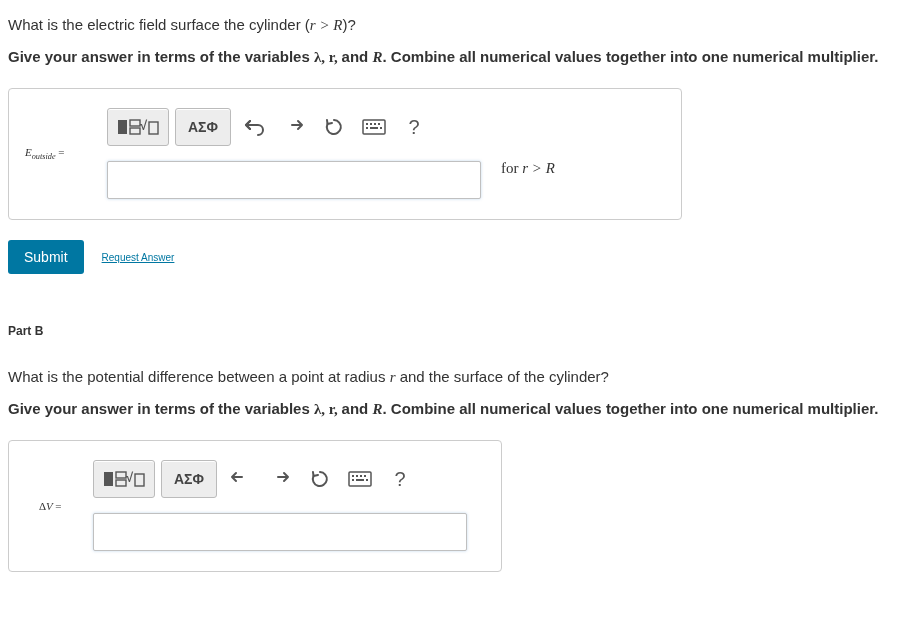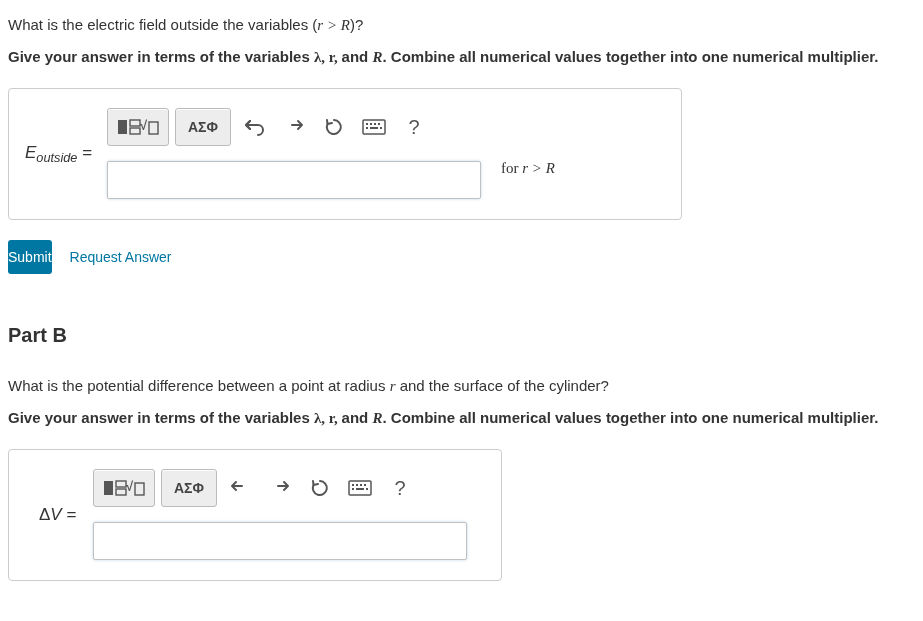--- a/index.html
+++ b/index.html
@@ -21,23 +21,23 @@
   .answer-box {
     border: 1px solid #ccc;
     border-radius: 4px;
     padding: 20px 16px;
     display: flex;
     align-items: center;
     gap: 14px;
     margin-bottom: 20px;
   }
   .label-prefix {
-    font-family: Liberation Sans, sans-serif;
+    font-family: Liberation Serif, serif;
     font-style: italic;
-    font-size: 17px;
+    font-size: 11px;
     white-space: nowrap;
     min-width: 68px;
   }
   .label-prefix .up { font-style: normal; }
   .label-suffix {
     font-family: 'Times New Roman', serif;
     font-size: 15px;
     margin-left: 6px;
     margin-top: 28px;
   }
@@ -96,44 +96,45 @@
     display: flex;
     align-items: center;
     gap: 18px;
     margin-bottom: 50px;
   }
   .submit-btn {
     background: #0077a2;
     color: #fff;
     border: none;
     border-radius: 3px;
-    padding: 9px 0;
+    padding: 9px 16px;
     font-size: 14px;
     cursor: pointer;
   }
   .link {
     color: #0077a2;
-    font-size: 14px;
+    text-decoration: underline;
+    font-size: 10px;
     cursor: pointer;
   }
   .part-header {
     font-weight: bold;
-    font-size: 20px;
+    font-size: 12px;
     margin: 12px 0 28px 0;
   }
   .sub { font-size: .75em; vertical-align: sub; }
   .serif-i { font-family: 'Times New Roman', serif; font-style: italic; }
   
   svg { display: block; }
 </style>
 </head>
 <body>
 
 <div class="question-text">
-  <span>What is the electric field outside the variables (</span><span class="serif-i">r &gt; R</span><span>)?</span>
+  <span>What is the electric field surface the cylinder (</span><span class="serif-i">r &gt; R</span><span>)?</span>
 </div>
 <div class="instruction">
   <span class="bold">Give your answer in terms of the variables </span><span class="bold serif-i" style="font-style:normal">λ, r, </span><span class="bold">and </span><span class="bold serif-i">R</span><span class="bold">. Combine all numerical values together into one numerical multiplier.</span>
 </div>
 
 <div class="answer-box" style="width: 640px;">
   <div class="label-prefix">
     <span>E</span><span class="sub">outside</span><span class="up"> =</span>
   </div>
   <div class="input-stack">

